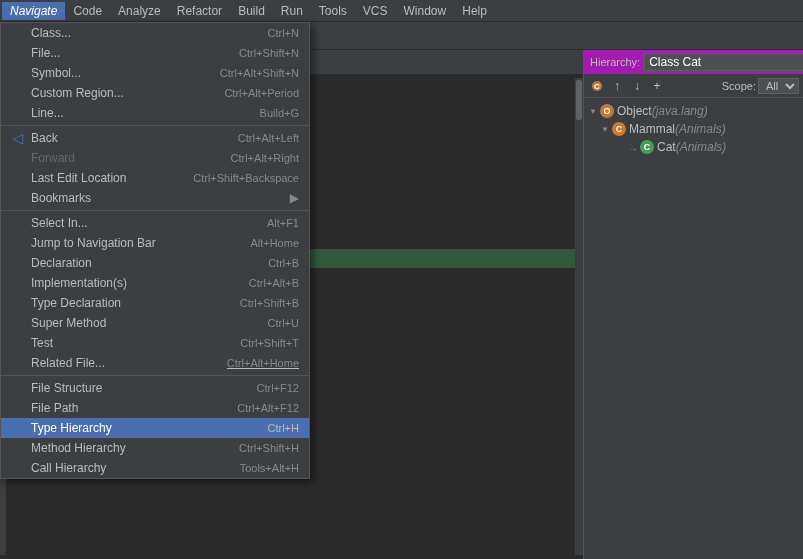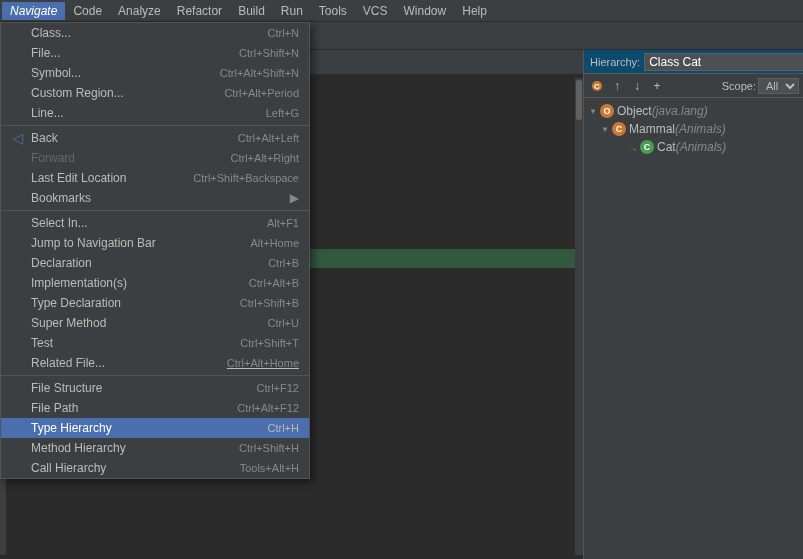--- a/index.html
+++ b/index.html
@@ -203,21 +203,21 @@
       width: 220px;
       background: #3c3f41;
       border-left: 1px solid #555;
       display: flex;
       flex-direction: column;
     }
     .hierarchy-header {
       display: flex;
       align-items: center;
       padding: 3px 6px;
-      background: #0c4a6e;
+      background: #a21caf;
       border-bottom: 1px solid #555;
       gap: 4px;
       height: 24px;
     }
     .hierarchy-label {
       color: #bbbbbb;
       font-size: 11px;
     }
     .hierarchy-title-input {
       flex: 1;
@@ -526,21 +526,21 @@
       <div style="display: flex; align-items: center; gap: 4px;">
         <span class="item-shortcut">Ctrl+Alt+Period</span>
       </div>
     </div>
     <div class="dropdown-item">
       <div class="item-left">
         <span style="width: 14px;"></span>
         <span>Line...</span>
       </div>
       <div style="display: flex; align-items: center; gap: 4px;">
-        <span class="item-shortcut">Left+G</span>
+        <span class="item-shortcut">Build+G</span>
       </div>
     </div>
     <div class="dropdown-sep"></div>
     <div class="dropdown-item">
       <div class="item-left">
         <span class="item-back-icon">◁</span>
         <span>Back</span>
       </div>
       <div style="display: flex; align-items: center; gap: 4px;">
         <span class="item-shortcut">Ctrl+Alt+Left</span>

